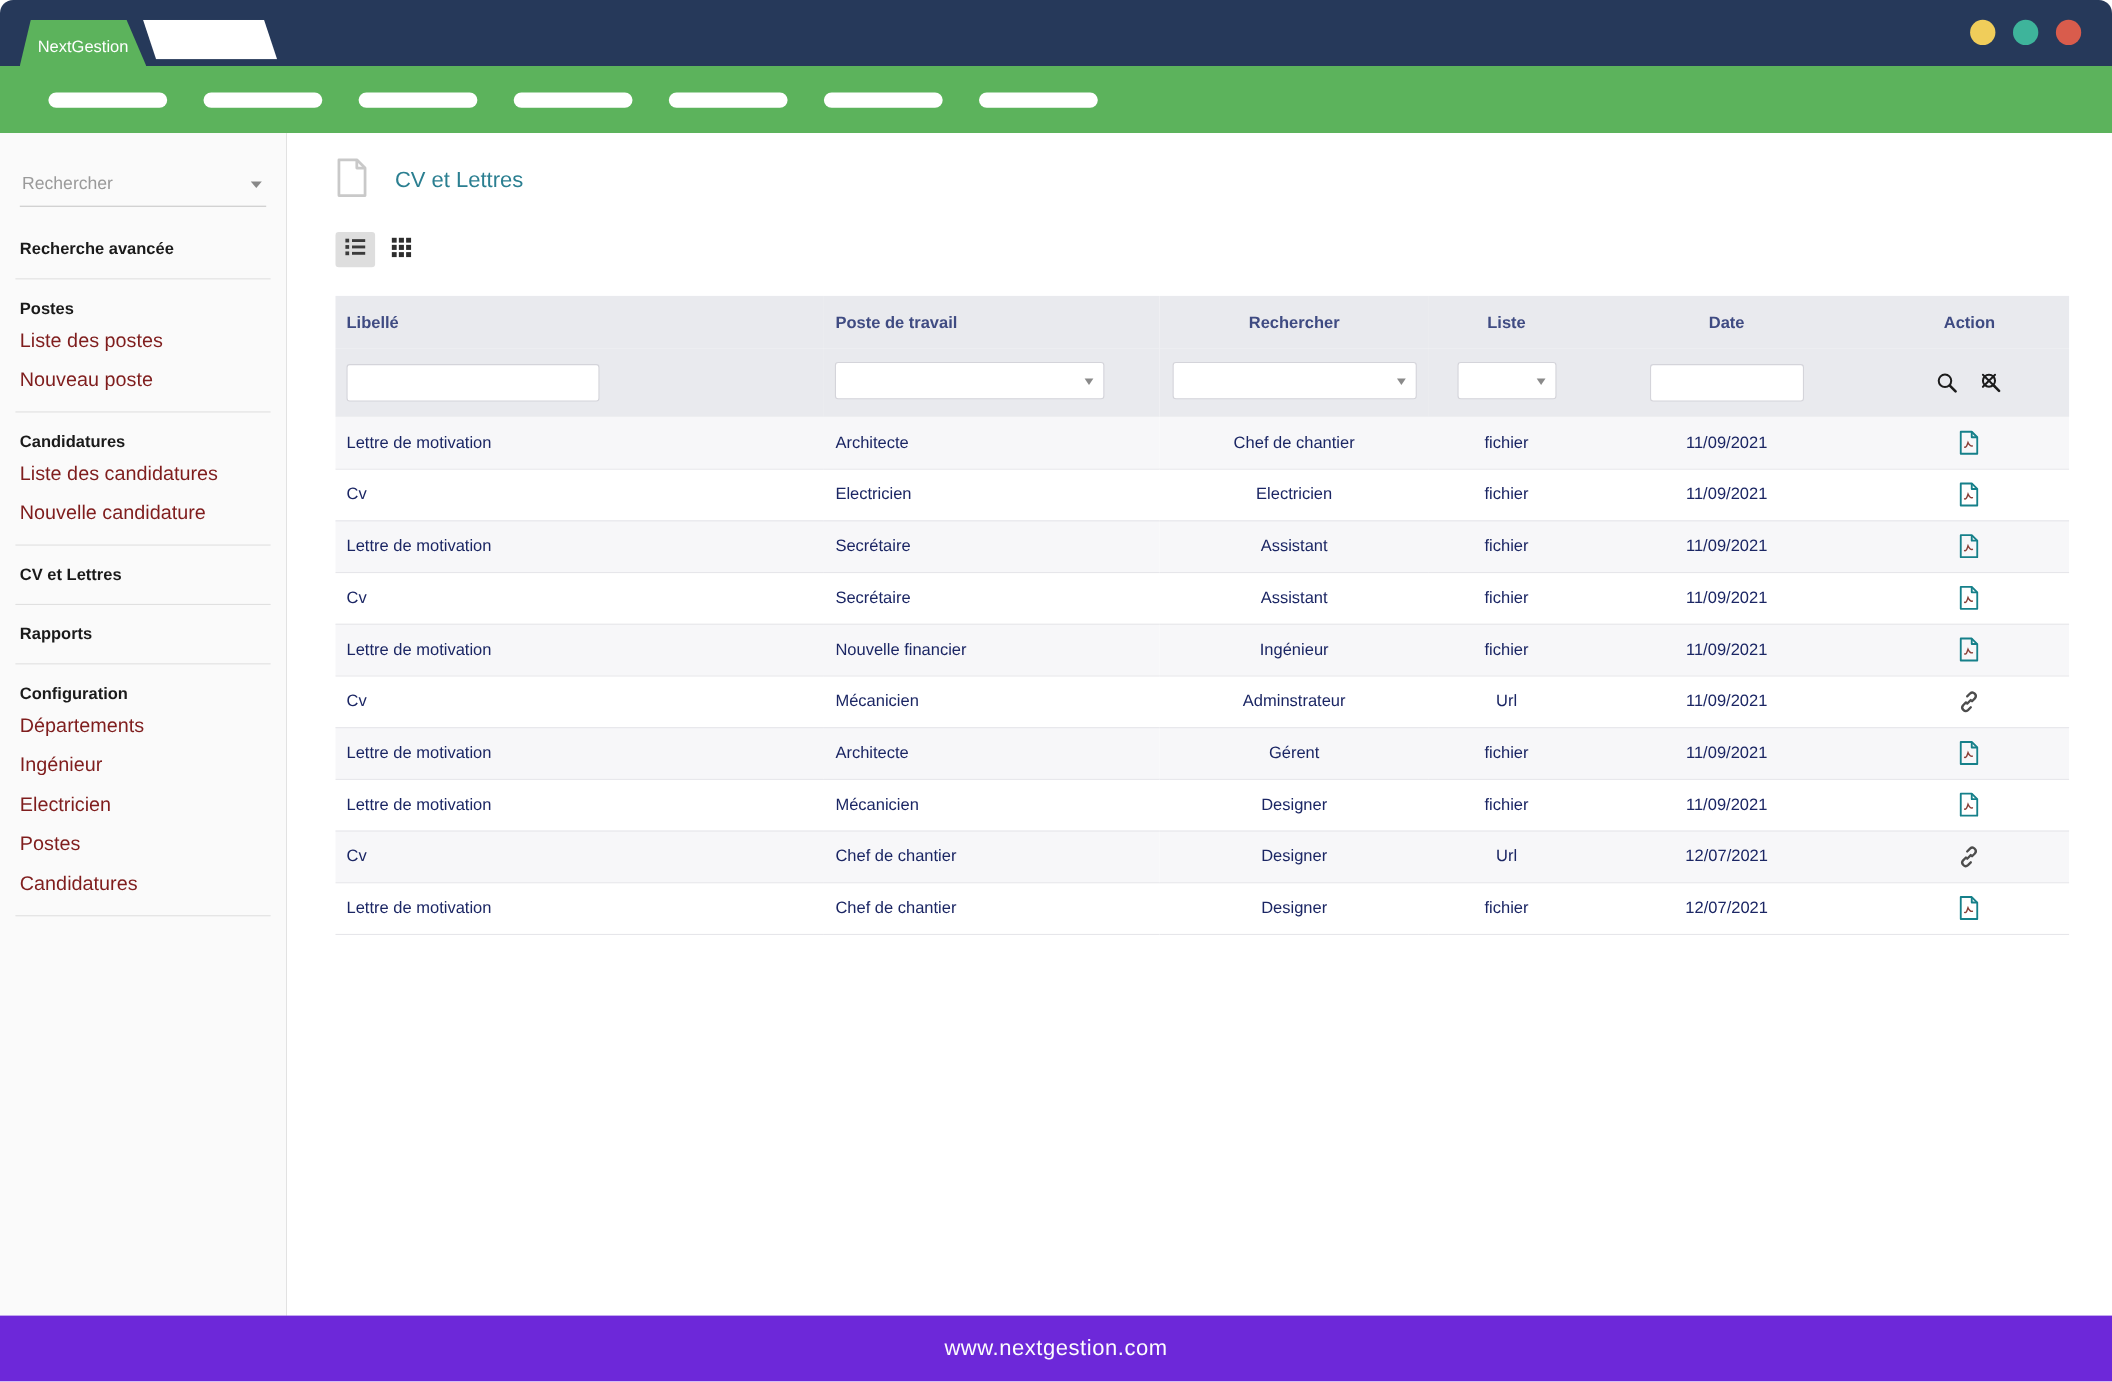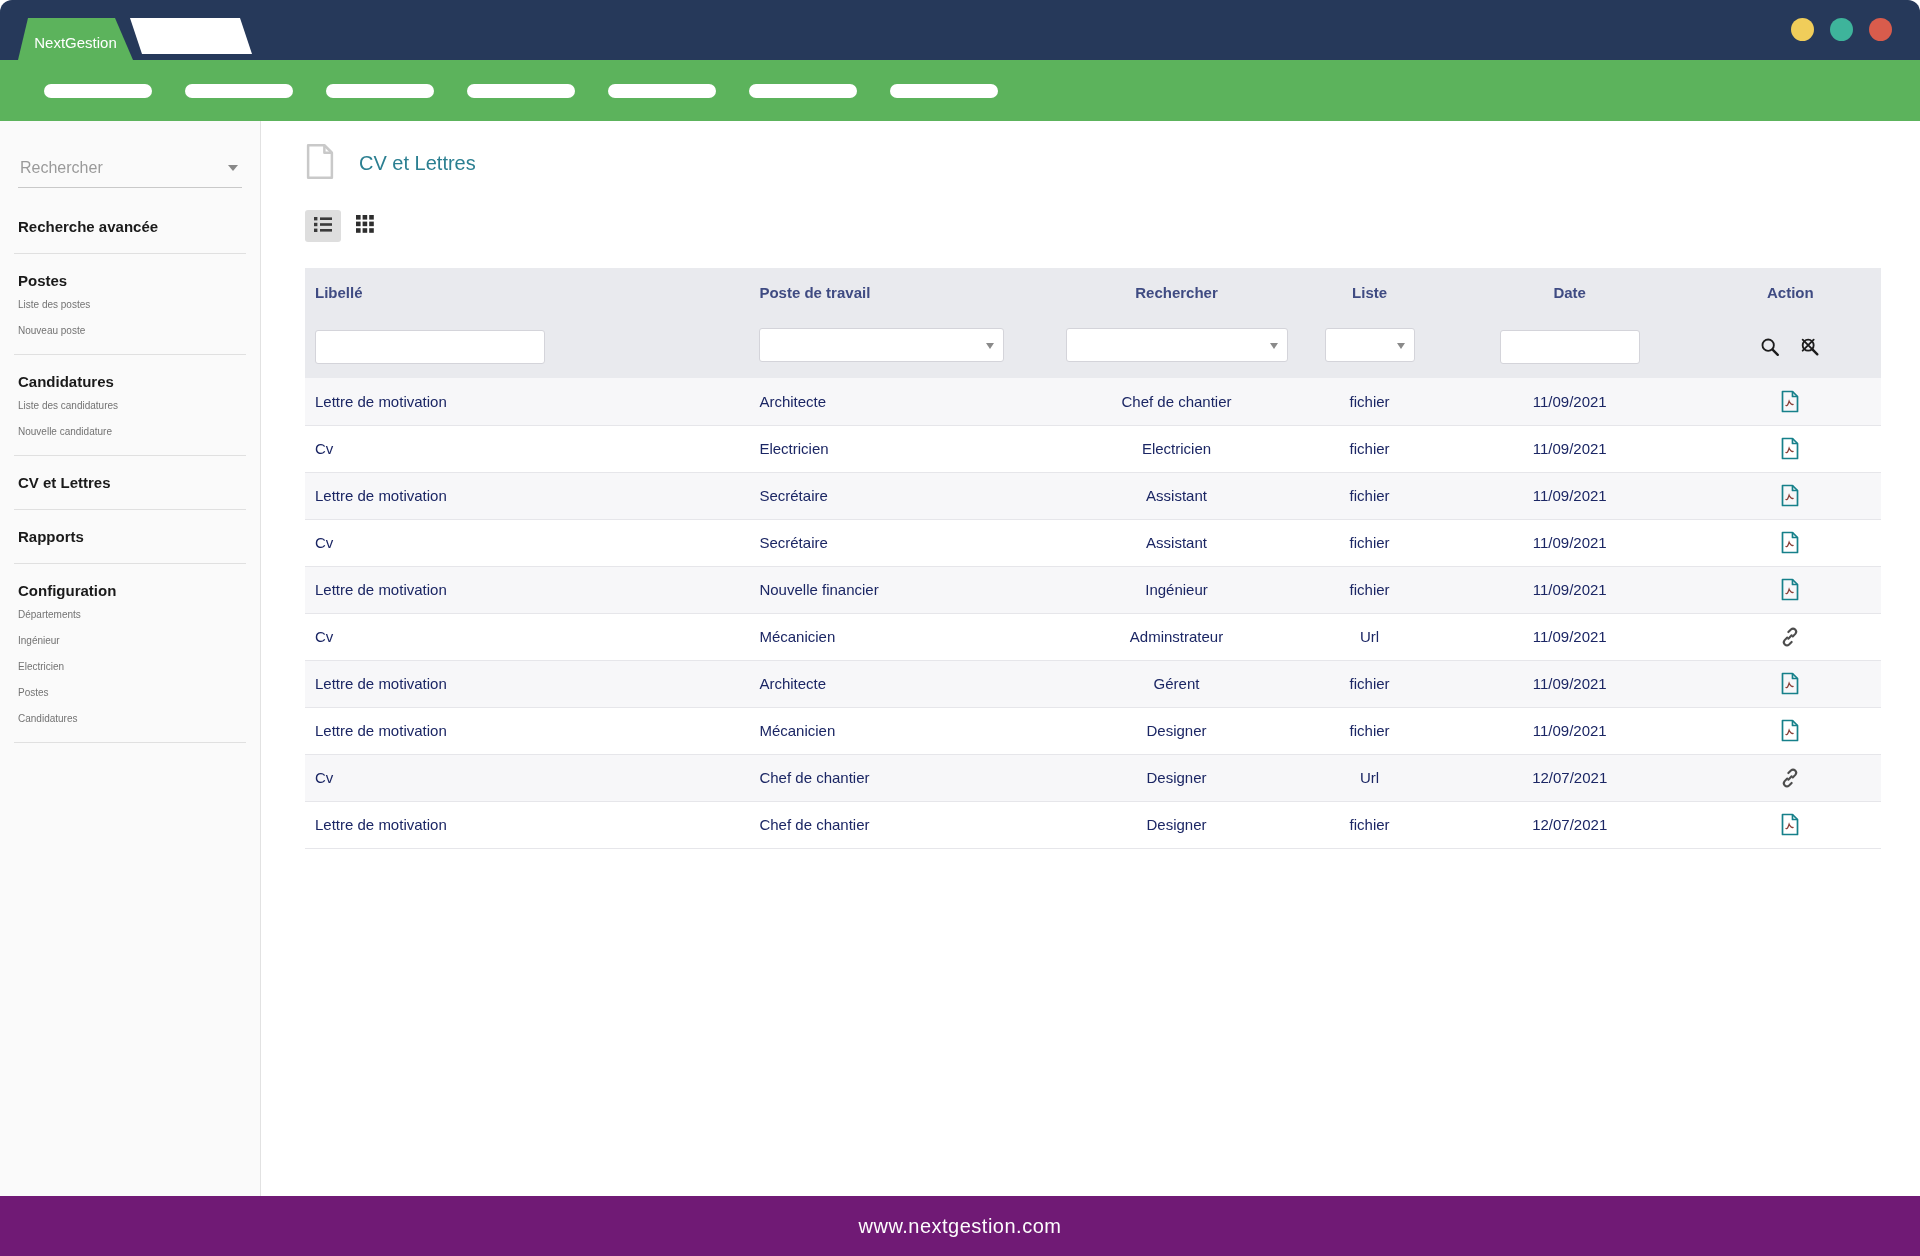--- a/index.html
+++ b/index.html
@@ -29,21 +29,21 @@
 
   
   .sidebar { width:261px; flex:0 0 auto; background:#fafafa; border-right:1px solid #e2e2e2; padding:32px 18px 0 18px; }
   .side-search { position:relative; margin-bottom:30px; border-bottom:1px solid #c9c9c9; }
   .side-search input { width:100%; border:none; background:transparent; outline:none; font-size:16px; color:#1d4ed8;
                        padding:6px 22px 10px 2px; font-family:"Liberation Sans", sans-serif; }
   .side-search input::placeholder { color:#9a9a9a; }
   .side-search .caret { position:absolute; right:4px; top:12px; width:0; height:0;
                         border-left:5px solid transparent; border-right:5px solid transparent; border-top:6px solid #888; }
   .side-title { font-size:15px; font-weight:bold; color:#1a1a1a; margin:14px 0 10px 0; }
-  .side-item  { font-size:10px; color:#737373; margin:0 0 15px 0; cursor:pointer; }
+  .side-item  { font-size:18px; color:#7f1d1d; margin:0 0 15px 0; cursor:pointer; }
   .side-sep { border-top:1px solid #e0e0e0; margin:18px -4px 18px -4px; }
 
   
   .main { flex:1 1 auto; padding:22px 38px 0 44px; background:#ffffff; min-width:0; }
   .page-head { display:flex; align-items:center; gap:24px; margin-bottom:26px; }
   .page-title { color:#2b7f91; font-size:20px; }
   .view-toggles { display:flex; gap:6px; margin-bottom:26px; }
   .toggle-btn { width:36px; height:32px; display:flex; align-items:center; justify-content:center; border-radius:3px; cursor:pointer; background:transparent; }
   .toggle-btn.active { background:#dedede; }
 
@@ -67,21 +67,21 @@
   .f-select.type  { width:90px; }
   .filter-actions { display:flex; justify-content:center; align-items:center; gap:18px; }
   .icon-btn { cursor:pointer; display:inline-flex; }
 
   tbody td { height:47px; font-size:15px; color:#1b2664; vertical-align:middle; border-bottom:1px solid #e6e6ea; }
   tbody tr.odd { background:#f7f7f9; }
   tbody tr.even { background:#ffffff; }
   td .icon-btn { vertical-align:middle; }
 
   
-  .footer { height:60px; background:#701a75; flex:0 0 auto; display:flex; align-items:center; justify-content:center; }
+  .footer { height:60px; background:#6d28d9; flex:0 0 auto; display:flex; align-items:center; justify-content:center; }
   .footer span { color:#fdfdfd; font-size:20px; letter-spacing:0.5px; }
 </style>
 </head>
 <body>
 
 <div class="window">
 
   <div class="topbar">
     <div class="logo-tab">
       <span>NextGestion</span>

